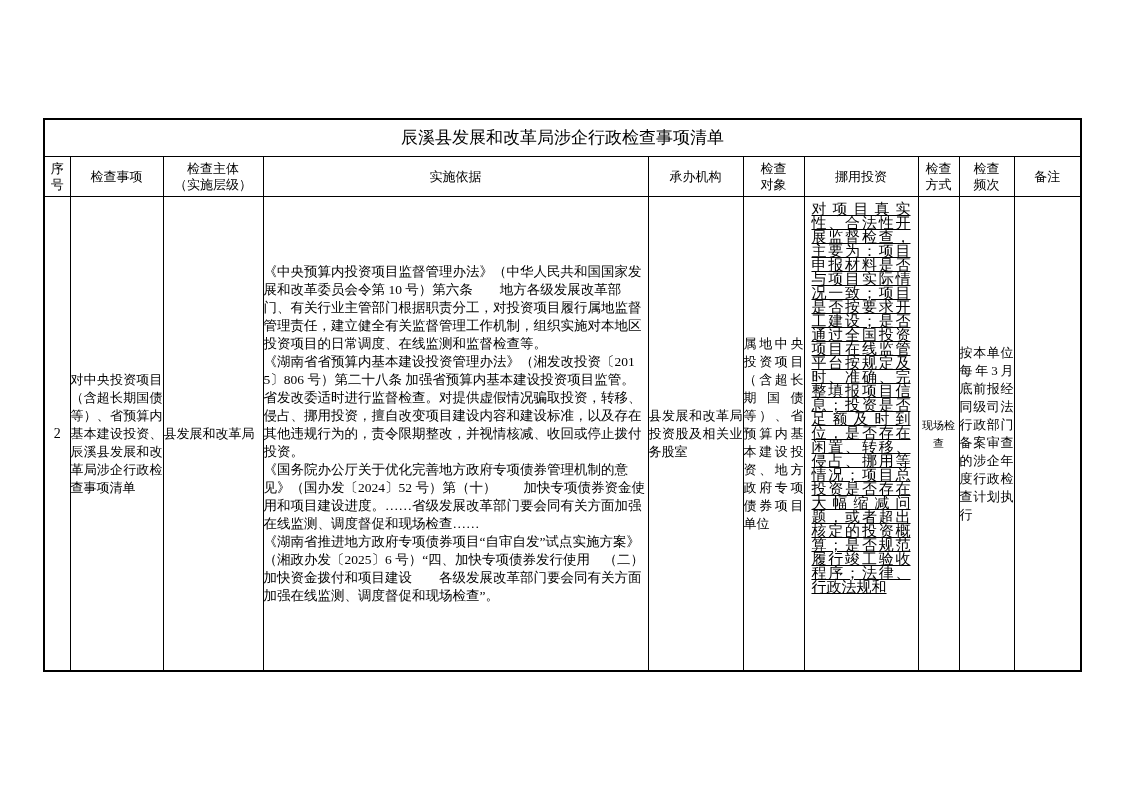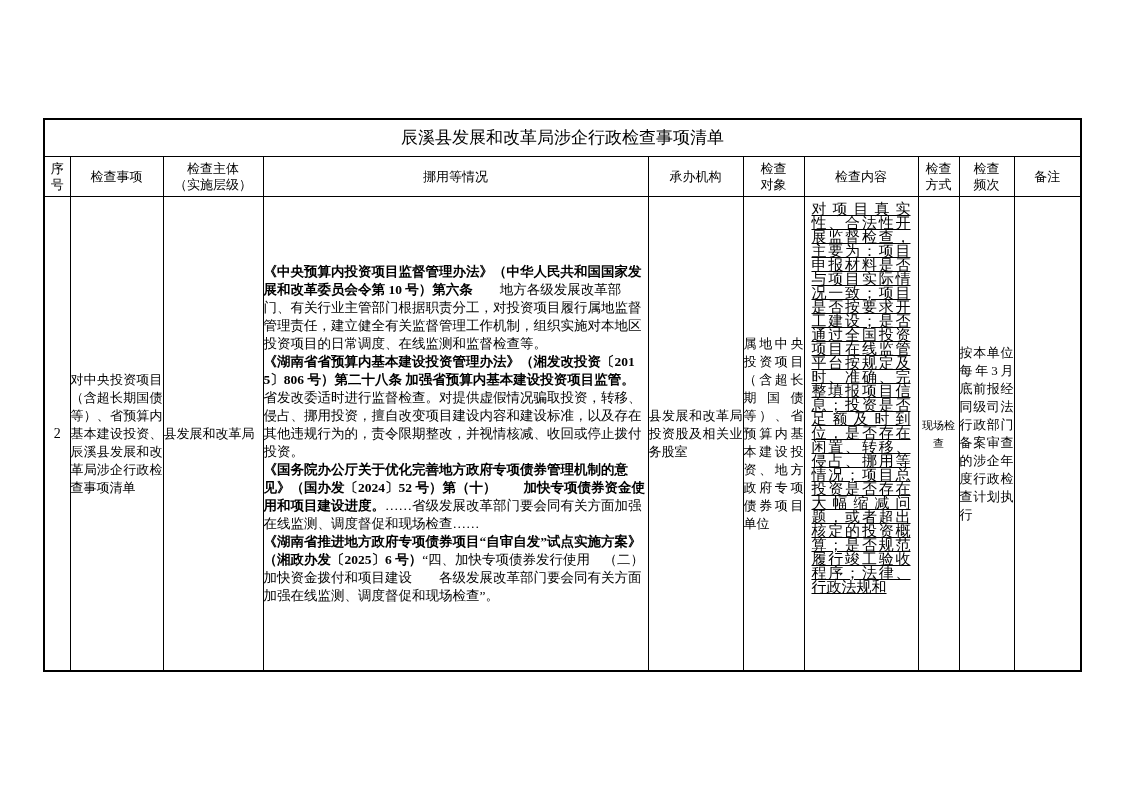--- a/index.html
+++ b/index.html
@@ -80,21 +80,21 @@
     font-size: 15px;
     line-height: 14px;
     word-break: break-all;
     text-decoration: underline;
   }
   .basis-p {
     margin: 0;
     font-size: 13.5px;
     line-height: 18px;
   }
-  .basis-p b { font-weight: bold; }
+  .basis-p b { font-weight: normal; }
 </style>
 </head>
 <body>
 
 <div class="page">
   <table class="doc">
     <colgroup>
       <col style="width:26px">
       <col style="width:93px">
       <col style="width:100px">
@@ -111,25 +111,25 @@
         <tr>
       <th class="title-cell" colspan="10">辰溪县发展和改革局涉企行政检查事项清单</th>
     </tr>
 
     <tr>
       <th class="hdr">序
 号</th>
       <th class="hdr">检查事项</th>
       <th class="hdr">检查主体
 （实施层级）</th>
-      <th class="hdr">挪用等情况</th>
+      <th class="hdr">实施依据</th>
       <th class="hdr">承办机构</th>
       <th class="hdr">检查
 对象</th>
-      <th class="hdr">检查内容</th>
+      <th class="hdr">挪用投资</th>
       <th class="hdr">检查
 方式</th>
       <th class="hdr">检查
 频次</th>
       <th class="hdr">备注</th>
     </tr>
 
     <tr class="body-row">
       <td class="c-center c-seq">2</td>
 

